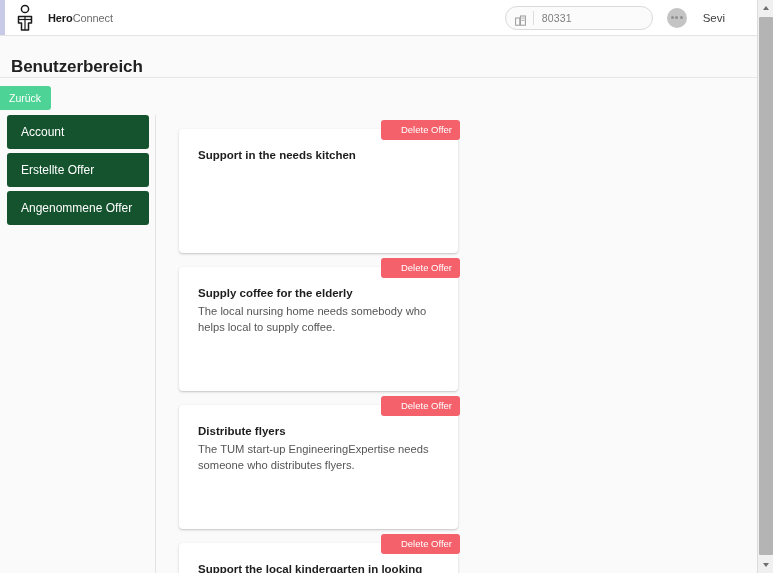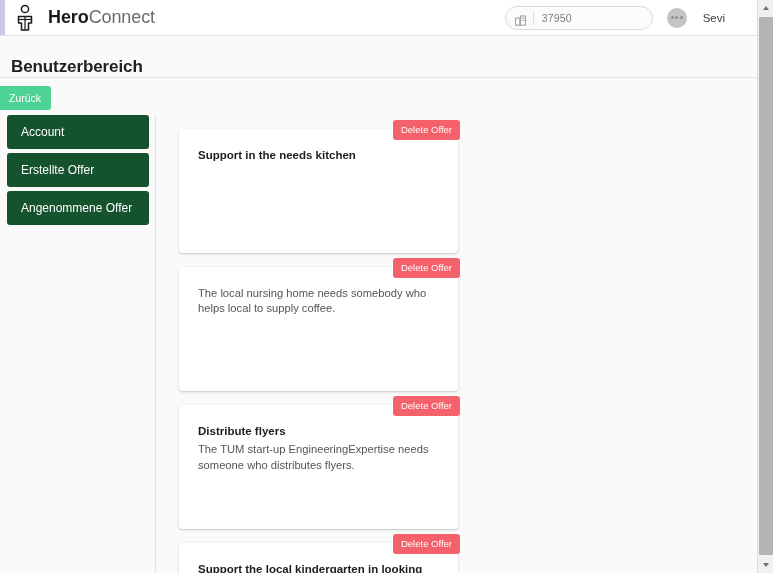--- a/index.html
+++ b/index.html
@@ -35,21 +35,21 @@
     display: flex;
     align-items: center;
     margin-left: 12px;
     gap: 10px;
   }
   .hero-icon {
     width: 26px; height: 28px;
     display: block;
   }
   .brand-text {
-    font-size: 18px;
+    font-size: 11px;
     letter-spacing: -0.1px;
     white-space: nowrap;
   }
   .brand-text .b1 { font-weight: bold; color: #1a1a1a; }
   .brand-text .b2 { font-weight: normal; color: #6c6c6c; }
 
   .topbar-right {
     margin-left: auto;
     display: flex;
     align-items: center;
@@ -193,21 +193,21 @@
   }
   .delete-btn {
     position: absolute;
     top: -9px; right: -2px;
     background: #f4616b;
     color: #ffffff;
     border: none;
     border-radius: 3px;
     font-size: 9.5px;
     font-family: "Liberation Sans", sans-serif;
-    padding: 5px 8px 5px 8px;
+    padding: 5px 8px 5px 20px;
     cursor: pointer;
     line-height: 1;
     z-index: 3;
   }
   .card-title {
     font-size: 11.5px;
     font-weight: bold;
     color: #1d1d1d;
     line-height: 1.34;
     margin-bottom: 3px;
@@ -281,21 +281,21 @@
           <svg viewBox="0 0 11 11" width="11" height="11">
             <rect x="0.6" y="3" width="4.2" height="7.2" fill="none" stroke="#9a9a9a" stroke-width="1"></rect>
             <rect x="5.4" y="1" width="5" height="9.2" fill="none" stroke="#9a9a9a" stroke-width="1"></rect>
             <rect x="6.6" y="2.6" width="1.1" height="1.1" fill="#9a9a9a"></rect>
             <rect x="8.3" y="2.6" width="1.1" height="1.1" fill="#9a9a9a"></rect>
             <rect x="6.6" y="4.9" width="1.1" height="1.1" fill="#9a9a9a"></rect>
             <rect x="8.3" y="4.9" width="1.1" height="1.1" fill="#9a9a9a"></rect>
           </svg>
         </span>
         <span class="plz-sep"></span>
-        <span class="plz-value">37950</span>
+        <span class="plz-value">80331</span>
       </div>
 
       <div class="user-block">
         <span class="avatar">
           <i></i>
             <i></i>
             <i></i>
         </span>
         <span class="user-name">Sevi</span>
       </div>
@@ -322,20 +322,21 @@
         <div class="card-cell">
           <div class="card">
             <button class="delete-btn">Delete Offer</button>
             <div class="card-title">Support in the needs kitchen</div>
           </div>
         </div>
 
         <div class="card-cell col2">
           <div class="card">
             <button class="delete-btn">Delete Offer</button>
+            <div class="card-title">Supply coffee for the elderly</div>
             <div class="card-desc">The local nursing home needs somebody who helps local to supply coffee.</div>
           </div>
         </div>
 
         <div class="card-cell">
           <div class="card">
             <button class="delete-btn">Delete Offer</button>
             <div class="card-title">Distribute flyers</div>
             <div class="card-desc">The TUM start-up EngineeringExpertise needs someone who distributes flyers.</div>
           </div>

